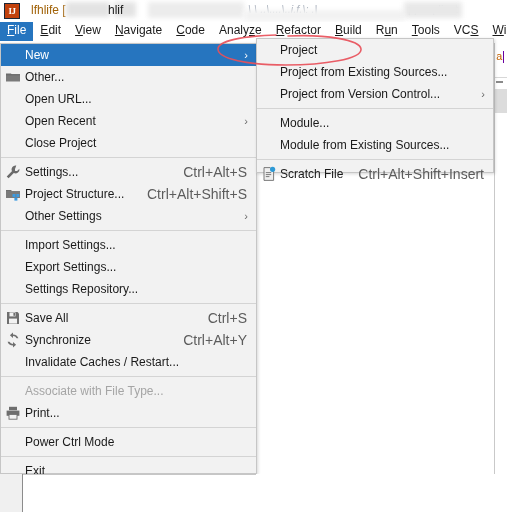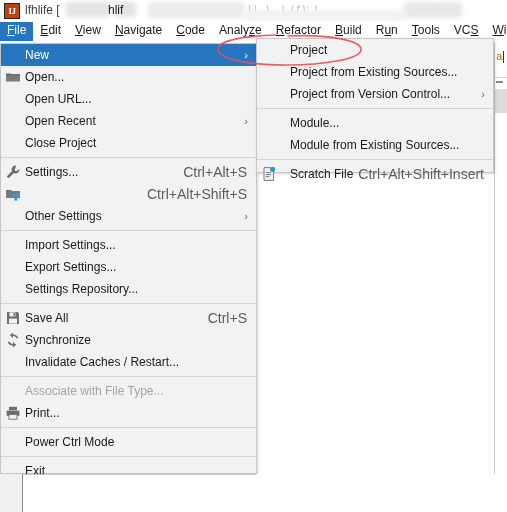--- a/index.html
+++ b/index.html
@@ -44,23 +44,23 @@
     color: #ffffff;
     font-size: 9px;
     font-weight: bold;
     line-height: 14px;
     text-align: center;
     letter-spacing: -0.5px;
     font-family: "Liberation Serif", serif;
   }
   .title-text {
     position: absolute;
-    left: 25px; top: 3px;
+    left: 31px; top: 3px;
     font-size: 12px;
-    color: #404040;
+    color: #a16207;
     white-space: nowrap;
   }
   
   .redact {
     position: absolute;
     background: #e3e3e3;
     filter: blur(2.4px);
   }
   .redact.r1 { left: 66px;  top: 2px;  width: 44px; height: 15px; }
   .redact.r2 { left: 114px; top: 2px;  width: 22px; height: 15px; }
@@ -123,21 +123,21 @@
     height: 22px;
     line-height: 22px;
     padding: 0 8px 0 24px;
     font-size: 12px;
     color: #1a1a1a;
     white-space: nowrap;
     cursor: default;
     box-sizing: border-box;
   }
   #file-menu .mitem { padding-left: 24px; }
-  #new-submenu .mitem { padding-left: 33px; }
+  #new-submenu .mitem { padding-left: 23px; }
   .mitem.selected {
     background: #2675bf;
     color: #ffffff;
   }
   .mitem.disabled { color: #a5a5a5; }
   .mitem .shortcut {
     position: absolute;
     right: 9px; top: 0;
     font-size: 14px;
     color: #5c5c5c;
@@ -266,59 +266,59 @@
   </div>
 
   <div class="menu-panel" id="file-menu">
       <div class="mitem selected"><span>New</span><span class="arrow">›</span></div>
       <div class="mitem"><span class="micon">
           <svg width="16" height="16" viewBox="0 0 16 16">
             <path d="M1 4.5h5l1.2 1.4H15V6H1z" fill="#6e6e6e"></path>
             <path d="M1 5.2h14v7.3H1z" fill="#7a7a7a"></path>
             <path d="M1 5.2h14v1.1H1z" fill="#6a6a6a"></path>
           </svg>
-        </span><span>Open...</span></div>
+        </span><span>Other...</span></div>
       <div class="mitem"><span>Open URL...</span></div>
       <div class="mitem"><span>Open Recent</span><span class="arrow">›</span></div>
       <div class="mitem"><span>Close Project</span></div>
       <div class="sep"></div>
       <div class="mitem"><span class="micon">
           <svg width="16" height="16" viewBox="0 0 16 16">
             <path d="M11.3 1.6a4 4 0 0 0-4.4 5.6L1.7 12.4l1.9 1.9 5.2-5.2a4 4 0 0 0 5.6-4.4l-2.3 2.3-2-.1-.1-2z" fill="#6b6b6b"></path>
           </svg>
         </span><span>Settings...</span><span class="shortcut">Ctrl+Alt+S</span></div>
       <div class="mitem"><span class="micon">
           <svg width="16" height="16" viewBox="0 0 16 16">
             <path d="M1 4h5l1.2 1.3H15V6H1z" fill="#6e6e6e"></path>
             <path d="M1 5h14v7H1z" fill="#7a7a7a"></path>
             <rect x="7.5" y="8" width="3" height="3" fill="#3b9ae1"></rect>
             <rect x="11.3" y="8" width="3" height="3" fill="#3b9ae1"></rect>
             <rect x="9.4" y="11.6" width="3" height="3" fill="#3b9ae1"></rect>
           </svg>
-        </span><span class="shortcut">Ctrl+Alt+Shift+S</span></div>
+        </span><span>Project Structure...</span><span class="shortcut">Ctrl+Alt+Shift+S</span></div>
       <div class="mitem"><span>Other Settings</span><span class="arrow">›</span></div>
       <div class="sep"></div>
       <div class="mitem"><span>Import Settings...</span></div>
       <div class="mitem"><span>Export Settings...</span></div>
       <div class="mitem"><span>Settings Repository...</span></div>
       <div class="sep"></div>
       <div class="mitem"><span class="micon">
           <svg width="16" height="16" viewBox="0 0 16 16">
             <path d="M2 2h10.5L14 3.5V14H2z" fill="#6e6e6e"></path>
             <rect x="4.5" y="2.4" width="6" height="4" fill="#f2f2f2"></rect>
             <rect x="8.4" y="3" width="1.6" height="2.8" fill="#6e6e6e"></rect>
             <rect x="4" y="8.6" width="8" height="5" fill="#f2f2f2"></rect>
           </svg>
         </span><span>Save All</span><span class="shortcut">Ctrl+S</span></div>
       <div class="mitem"><span class="micon">
           <svg width="16" height="16" viewBox="0 0 16 16">
             <path d="M8 2.4A5.6 5.6 0 0 1 13.4 6.2h-1.8A4 4 0 0 0 8 4.1V6L4.9 3.2 8 .6z" fill="#6e6e6e"></path>
             <path d="M8 13.6A5.6 5.6 0 0 1 2.6 9.8h1.8A4 4 0 0 0 8 11.9V10l3.1 2.8L8 15.4z" fill="#6e6e6e"></path>
           </svg>
-        </span><span>Synchronize</span></div>
+        </span><span>Synchronize</span><span class="shortcut">Ctrl+Alt+Y</span></div>
       <div class="mitem"><span>Invalidate Caches / Restart...</span></div>
       <div class="sep"></div>
       <div class="mitem disabled"><span>Associate with File Type...</span></div>
       <div class="mitem"><span class="micon">
           <svg width="16" height="16" viewBox="0 0 16 16">
             <rect x="4" y="1.8" width="8" height="3.4" fill="#6e6e6e"></rect>
             <path d="M1.6 5.6h12.8v5.2H1.6z" fill="#6e6e6e"></path>
             <rect x="4" y="9.4" width="8" height="4.8" fill="#f2f2f2" stroke="#6e6e6e" stroke-width="0.9"></rect>
           </svg>
         </span><span>Print...</span></div>

